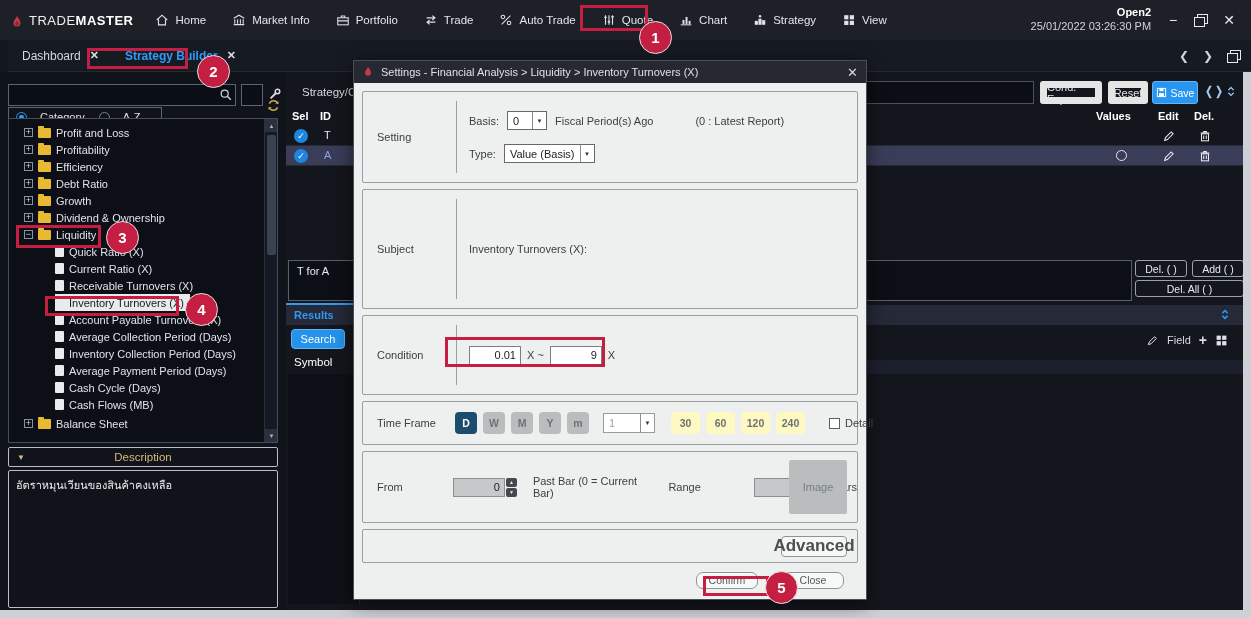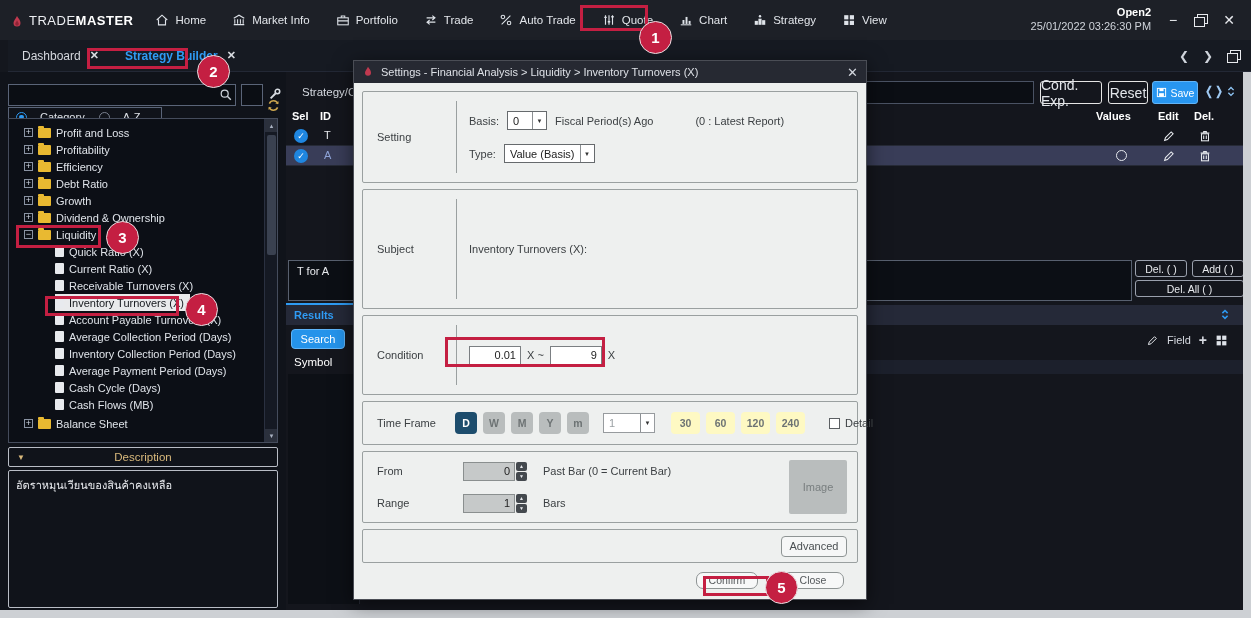--- a/index.html
+++ b/index.html
@@ -63,22 +63,22 @@
               display:flex; align-items:center; }
   .descr-hd .dh-arrow { color:#d9b97c; font-size:8px; margin-left:8px; }
   .descr-hd .dh-title { color:#d9b97c; font-size:11.5px; flex:1; text-align:center; margin-right:16px; }
   .descr-bd { position:absolute; left:8px; top:398px; width:270px; height:138px; border:1px solid #b9bdc6; border-radius:2px;
               color:#e8eaee; font-size:11px; padding:5px 7px; }
 
   
   .content { position:absolute; left:286px; top:72px; width:957px; height:538px; background:#14161d; }
   .toolbar-label { position:absolute; left:16px; top:14px; color:#d5d9e0; font-size:11.5px; }
   .ce-input { position:absolute; left:520px; top:9px; width:228px; height:23px; background:#0b0e14; border:1px solid #4a5263; }
-  .tbtn { position:absolute; top:9px; height:23px; border:1px solid #e5e5e5; border-radius:3px; background:transparent;
-          color:#e2e5ea; font-size:14px; display:flex; align-items:center; justify-content:center; }
+  .tbtn { position:absolute; top:9px; height:23px; border:7px solid #e5e5e5; border-radius:3px; background:transparent;
+          color:#e2e5ea; font-size:11px; display:flex; align-items:center; justify-content:center; }
   .savebtn { position:absolute; left:866px; top:9px; width:46px; height:23px; background:#2896f0; border:1px solid #62b4f6;
              border-radius:3px; color:#fff; font-size:10.5px; display:flex; align-items:center; justify-content:center; gap:4px; }
   .angle { position:absolute; top:12px; color:#9fc9f2; font-size:12px; font-weight:bold; }
   .updn-ic { position:absolute; top:10px; width:14px; height:18px; }
   .colhead { position:absolute; top:38px; left:0; width:100%; height:16px; color:#ffffff; font-weight:bold; font-size:11px; }
   .colhead span { position:absolute;text-align:center; }
   .drow { position:absolute; left:0; width:100%; height:20px; border-bottom:1px solid #262a36; }
   .drow.hl { background:#393d58; }
   .chk { position:absolute; left:8px; top:3px; width:14px; height:14px; border-radius:50%; background:#1f86e0;
          color:#fff; font-size:9px; display:flex; align-items:center; justify-content:center; }
@@ -129,21 +129,21 @@
   .tfdrop .sel-val { color:#9aa0a3; flex:1; }
   .chkbox { width:11px; height:11px; background:#fff; border:1px solid #5c6063; }
   .spin { display:inline-flex; align-items:stretch; height:19px; }
   .spinval { width:52px; background:#c6c9c9; border:1px solid #8a8f8f; font-size:11px; color:#222;
              display:flex; align-items:center; justify-content:flex-end; padding-right:4px; }
   .spincol { width:11px; display:flex; flex-direction:column; gap:1px; margin-left:1px; }
   .spincol span { flex:1; background:#44494e; color:#e8eaee; font-size:5px; display:flex; align-items:center; justify-content:center; border-radius:2px; }
   .imgbtn { position:absolute; right:10px; top:8px; bottom:8px; width:58px; background:#b9bdbd; color:#787e7f; font-size:11px;
             border-radius:2px; display:flex; align-items:center; justify-content:center; }
   .advbtn { width:66px; height:21px; background:#f6f7f7; border:1px solid #8e9494; border-radius:4px; color:#4a4f52;
-            font-size:11px; display:flex; align-items:center; justify-content:center; }
+            font-size:17px; display:flex; align-items:center; justify-content:center;font-weight:bold; }
   .mfooter { height:22px; display:flex; align-items:center; justify-content:flex-end; gap:24px; padding-right:14px; }
   .pillbtn { width:62px; height:17px; background:#f7f8f8; border:1px solid #8e9494; border-radius:7px; color:#55595c;
              font-size:10.5px; display:flex; align-items:center; justify-content:center; }
 
   
   .ann-box { position:absolute; border:3px solid #c41f42; z-index:40; }
   .ann-circle { position:absolute; width:33px; height:33px; border-radius:50%; background:#c41f42; border:1px solid #eadfe2;
                 color:#fff; font-weight:bold; font-size:15px; display:flex; align-items:center; justify-content:center; z-index:41; }
 </style>
 </head>
@@ -555,21 +555,21 @@
           <span class="minbtn">120</span>
           <span class="minbtn">240</span>
           <span style="display:flex;align-items:center;gap:5px;margin-left:18px;font-size:11px;color:#3c4043">
             <span class="chkbox"></span>
             <span>Detail</span>
           </span>
         </div>
       </div>
 
       <div class="msec" style="height:72px">
-        <div style="display:flex;flex-direction:column;justify-content:center;gap:13px;width:100%">
+        <div style="display:flex;flex-direction:row;justify-content:center;gap:13px;width:100%">
           <div class="mrow">
             <span style="width:80px;padding-left:14px">From</span>
             <span class="spin" style="margin-left:12px">
               <span class="spinval">0</span>
               <span class="spincol">
                   <span>▲</span>
                   <span>▼</span>
                 </span>
             </span>
             <span style="margin-left:8px">Past Bar (0 = Current Bar)</span>

